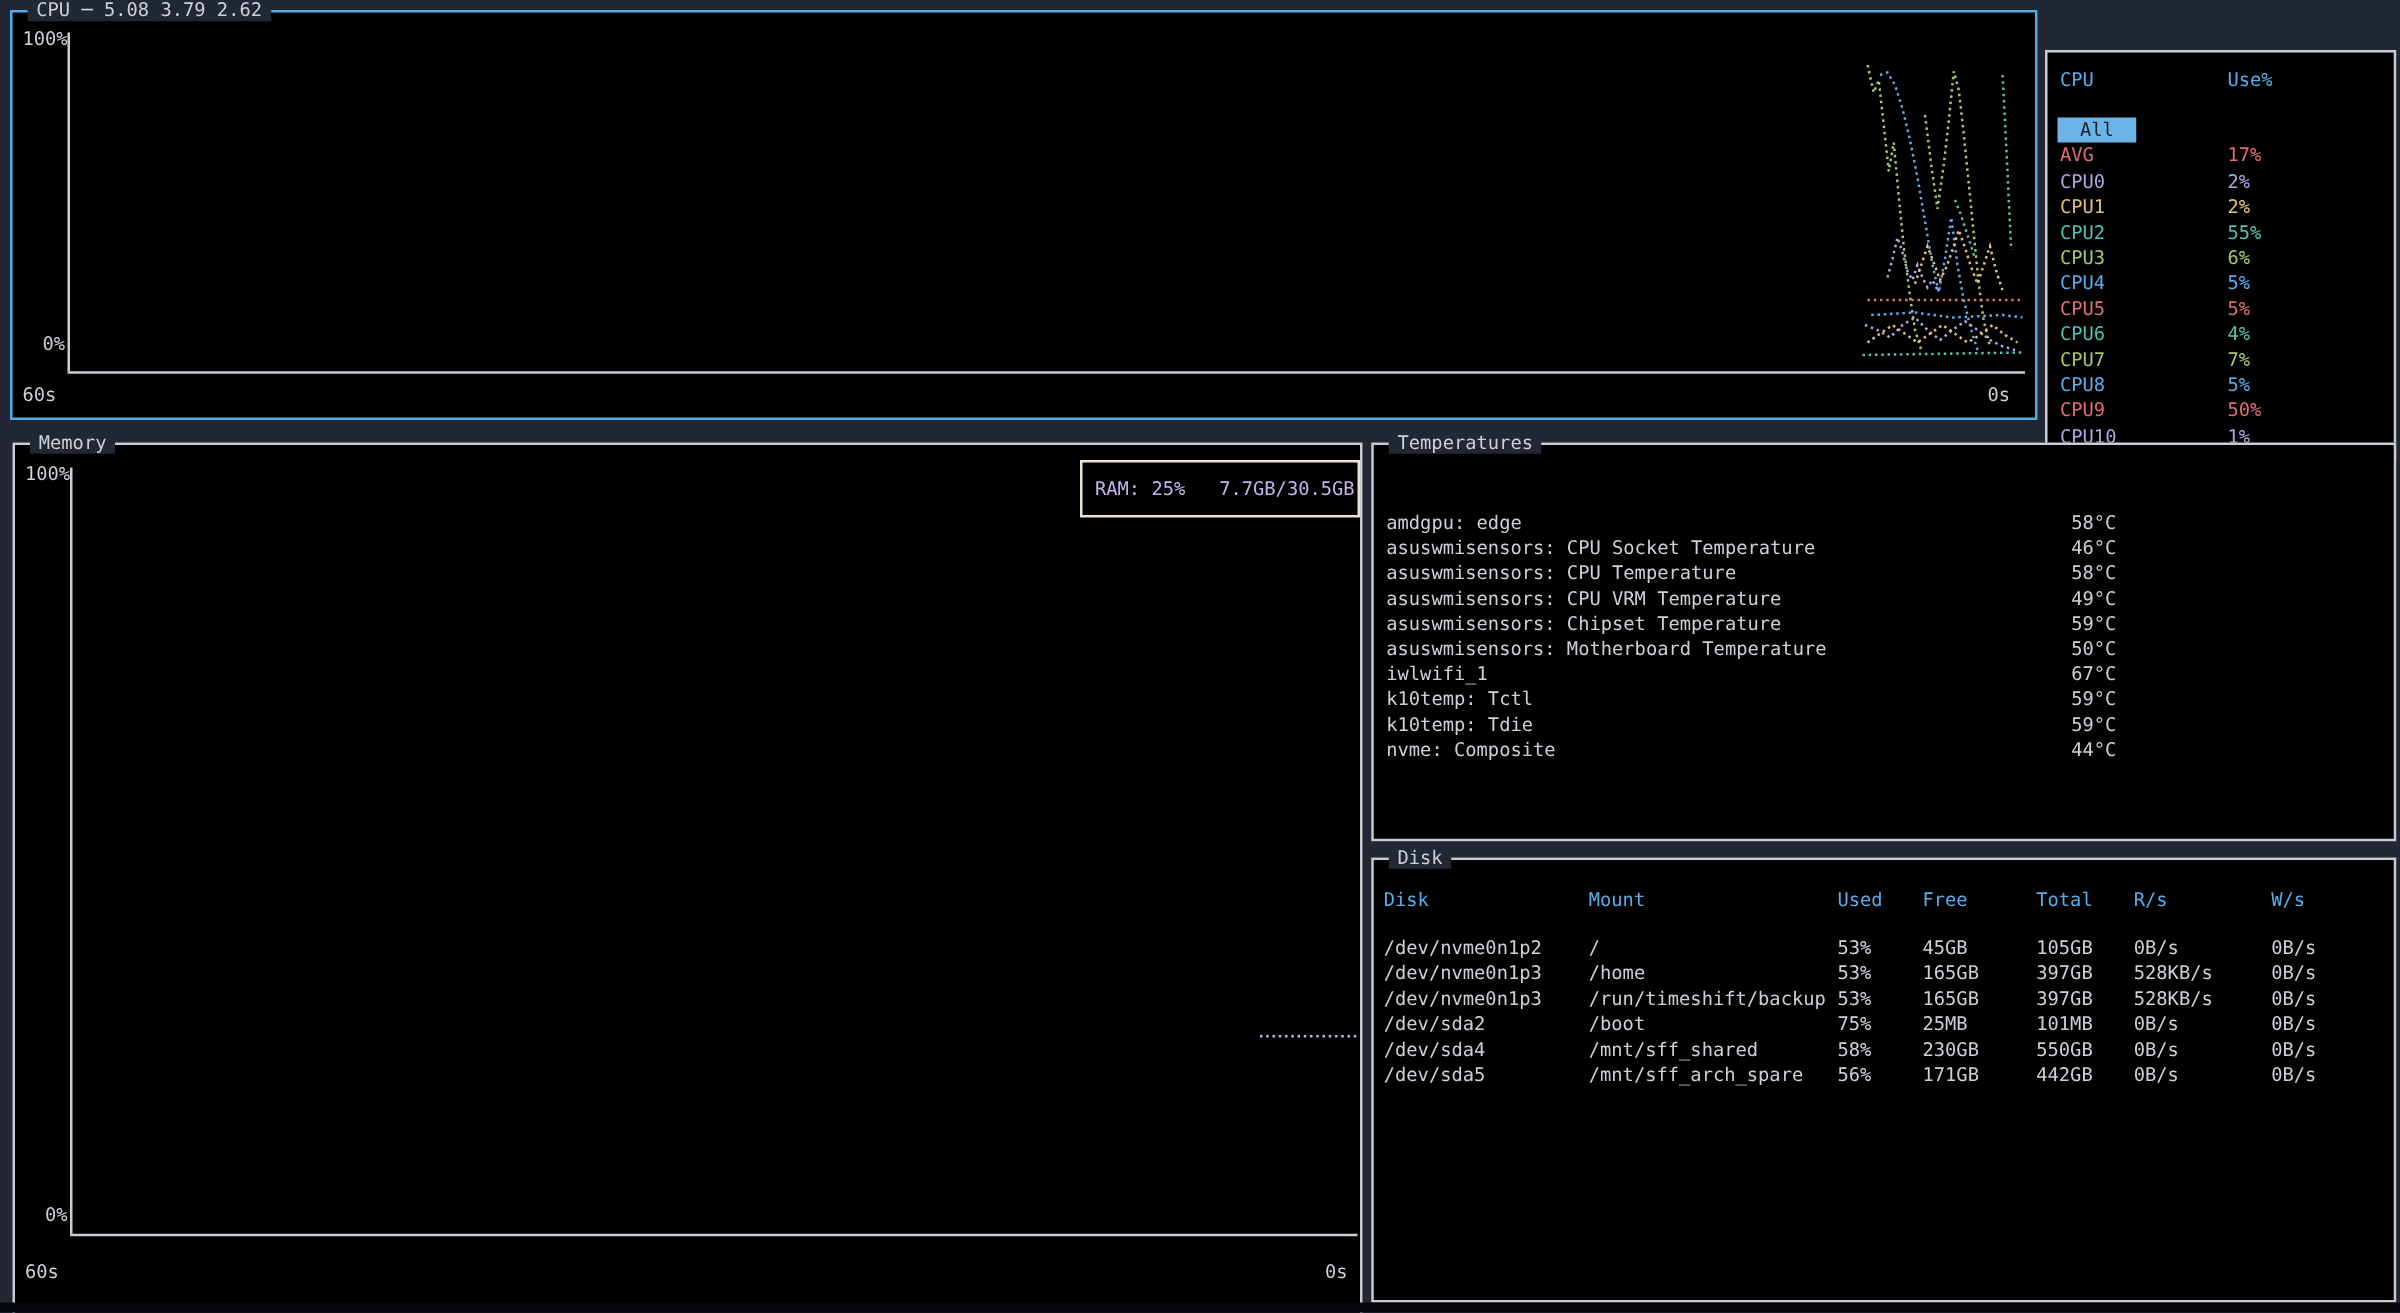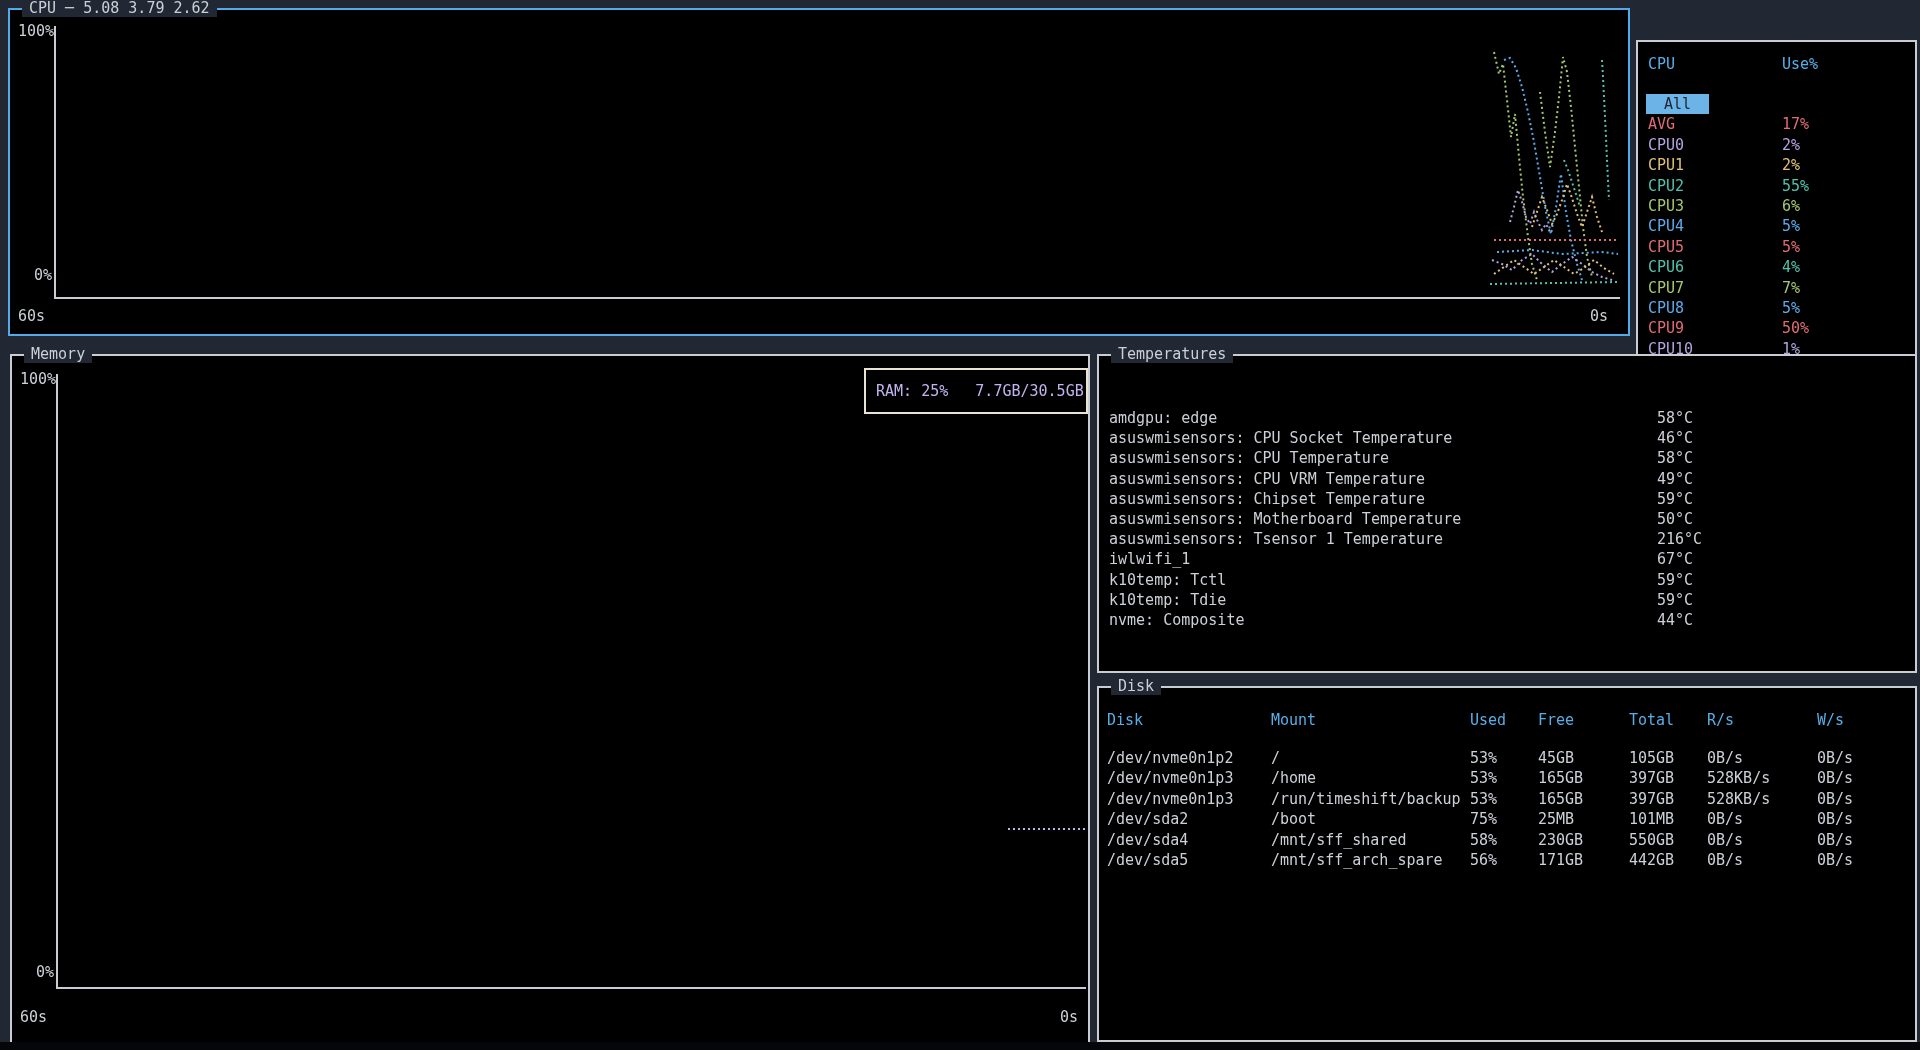--- a/index.html
+++ b/index.html
@@ -165,24 +165,20 @@
       </div>
       <div class="trow" style="height: 20.2px; line-height: 20.2px;">
         <span class="tp-sensor">asuswmisensors: Chipset Temperature</span>
         <span class="tp-val">59°C</span>
       </div>
       <div class="trow" style="height: 20.2px; line-height: 20.2px;">
         <span class="tp-sensor">asuswmisensors: Motherboard Temperature</span>
         <span class="tp-val">50°C</span>
       </div>
       <div class="trow" style="height: 20.2px; line-height: 20.2px;">
-        <span class="tp-sensor">asuswmisensors: Tsensor 1 Temperature</span>
-        <span class="tp-val">216°C</span>
-      </div>
-      <div class="trow" style="height: 20.2px; line-height: 20.2px;">
         <span class="tp-sensor">iwlwifi_1</span>
         <span class="tp-val">67°C</span>
       </div>
       <div class="trow" style="height: 20.2px; line-height: 20.2px;">
         <span class="tp-sensor">k10temp: Tctl</span>
         <span class="tp-val">59°C</span>
       </div>
       <div class="trow" style="height: 20.2px; line-height: 20.2px;">
         <span class="tp-sensor">k10temp: Tdie</span>
         <span class="tp-val">59°C</span>

